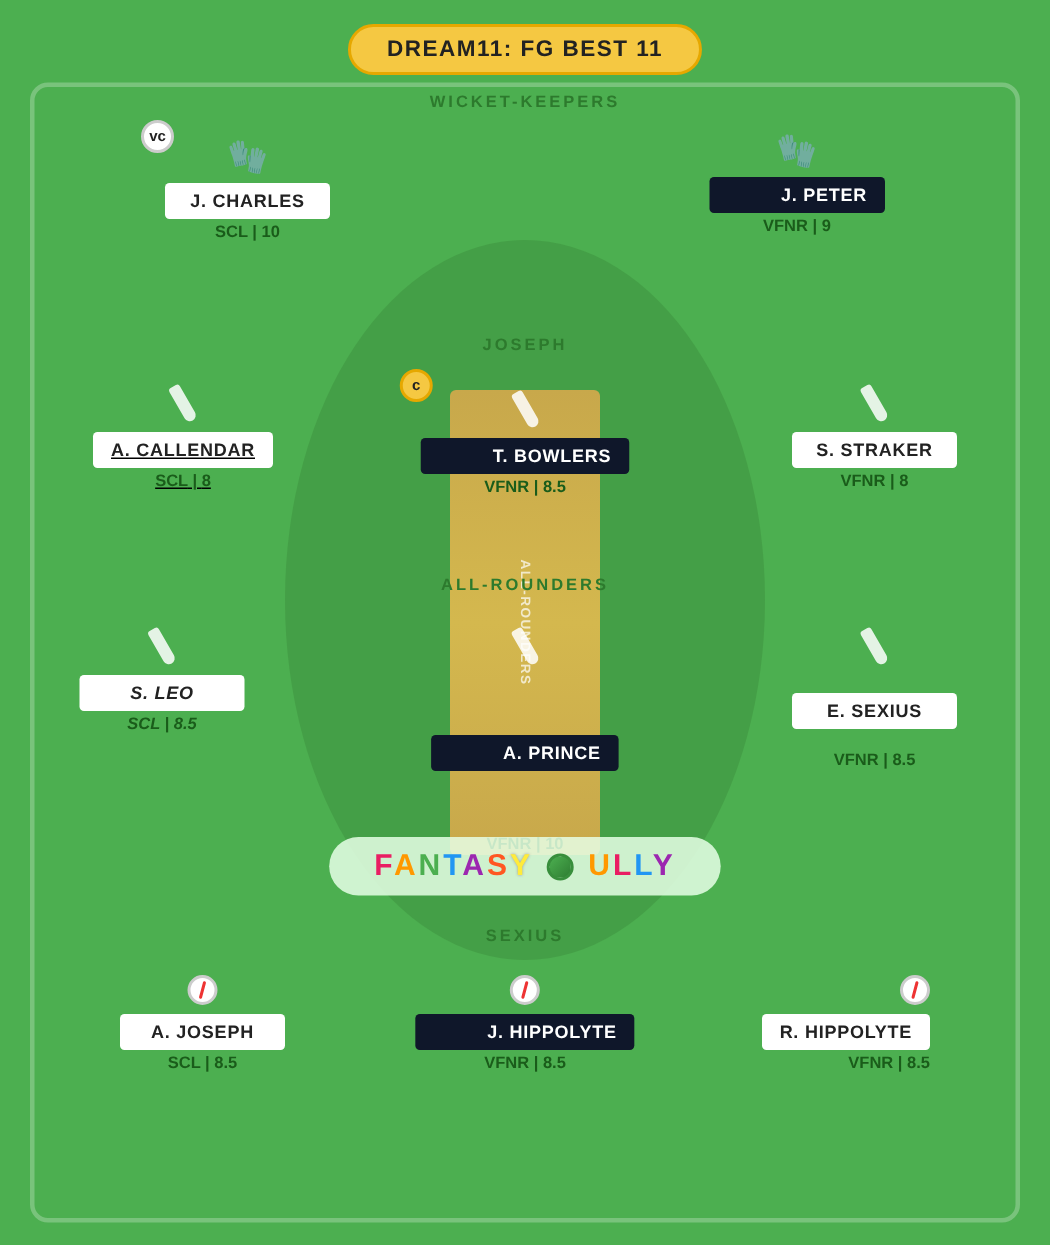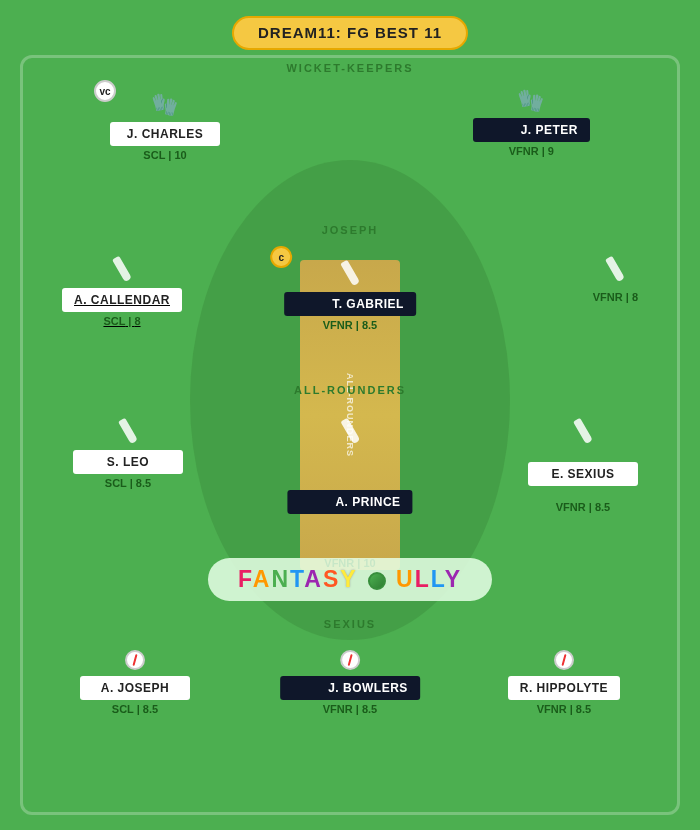--- a/index.html
+++ b/index.html
@@ -127,21 +127,21 @@
     
     .fantasy-bully {
       position: absolute;
       left: 50%;
       transform: translateX(-50%);
       background: rgba(230, 255, 230, 0.85);
       border-radius: 30px;
       padding: 8px 30px;
       z-index: 10;
       white-space: nowrap;
-      font-size: 23px;
+      font-size: 20px;
       font-weight: 900;
       letter-spacing: 2px;
     }
 
     .fb-f { color: #e91e63; }
     .fb-a { color: #ff9800; }
     .fb-n { color: #4caf50; }
     .fb-t { color: #2196f3; }
     .fb-a2 { color: #9c27b0; }
     .fb-s { color: #ff5722; }
@@ -205,37 +205,38 @@
   <div class="player-name-box white">A. CALLENDAR</div>
   <div class="player-info">
     <span>SCL</span> | <span>8</span>
   </div>
 </div>
 
 <div class="player-card" style="left: 50%; transform: translateX(-50%); top: 256px;">
   <div style="position:relative; display:flex; flex-direction:column; align-items:center;">
     <div class="badge" style="position:absolute; top:-10px; left:-14px; background:#f5c842; border-color:#e6a800;">c</div>
     <div style="width:8px;height:26px;background:#fff;border-radius:2px 2px 4px 4px;margin-bottom:6px;transform:rotate(-30deg);opacity:0.85;margin-top:4px;"></div>
-    <div class="player-name-box dark">T. GABRIEL</div>
+    <div class="player-name-box dark">T. BOWLERS</div>
     <div class="player-info">
       <span>VFNR</span> | <span>8.5</span>
     </div>
   </div>
 </div>
 
 <div class="player-card" style="right: 62px; top: 256px;">
   <div style="width:8px;height:26px;background:#fff;border-radius:2px 2px 4px 4px;margin-bottom:6px;transform:rotate(-30deg);opacity:0.85;"></div>
+  <div class="player-name-box white">S. STRAKER</div>
   <div class="player-info">
     <span>VFNR</span> | <span>8</span>
   </div>
 </div>
 
 <div class="section-label" style="top: 384px;">ALL-ROUNDERS</div>
 
-<div class="player-card" style="left: 73px; top: 418px;">
+<div class="player-card" style="left: 53px; top: 418px; font-style: italic;">
   <div style="width:8px;height:26px;background:#fff;border-radius:2px 2px 4px 4px;margin-bottom:6px;transform:rotate(-30deg);opacity:0.85;"></div>
   <div class="player-name-box white">S. LEO</div>
   <div class="player-info">
     <span>SCL</span> | <span>8.5</span>
   </div>
 </div>
 
 <div class="player-card" style="left: 50%; transform: translateX(-50%); top: 418px; gap: 40px;">
   <div style="width:8px;height:26px;background:#fff;border-radius:2px 2px 4px 4px;margin-bottom:6px;transform:rotate(-30deg);opacity:0.85;"></div>
   <div class="player-name-box dark">A. PRINCE</div>
@@ -269,27 +270,27 @@
   <div class="player-name-box white">A. JOSEPH</div>
   <div class="player-info">
     <span>SCL</span> | <span>8.5</span>
   </div>
 </div>
 
 <div class="player-card" style="left: 50%; transform: translateX(-50%); top: 650px;">
   <div style="width:20px;height:20px;border-radius:50%;background:#fff;border:2px solid #ccc;margin-bottom:6px;position:relative;overflow:hidden;">
     <div style="position:absolute;left:50%;top:2px;bottom:2px;width:2px;background:#e33;transform:translateX(-50%) rotate(15deg);border-radius:1px;"></div>
   </div>
-  <div class="player-name-box dark">J. BOWLERS</div>
+  <div class="player-name-box dark">J. HIPPOLYTE</div>
   <div class="player-info">
     <span>VFNR</span> | <span>8.5</span>
   </div>
 </div>
 
-<div class="player-card" style="right: 80px; top: 650px;">
+<div class="player-card" style="right: 80px; top: 650px; align-items: flex-end;">
   <div style="width:20px;height:20px;border-radius:50%;background:#fff;border:2px solid #ccc;margin-bottom:6px;position:relative;overflow:hidden;">
     <div style="position:absolute;left:50%;top:2px;bottom:2px;width:2px;background:#e33;transform:translateX(-50%) rotate(15deg);border-radius:1px;"></div>
   </div>
   <div class="player-name-box white">R. HIPPOLYTE</div>
   <div class="player-info">
     <span>VFNR</span> | <span>8.5</span>
   </div>
 </div>
 
 </body></html>

